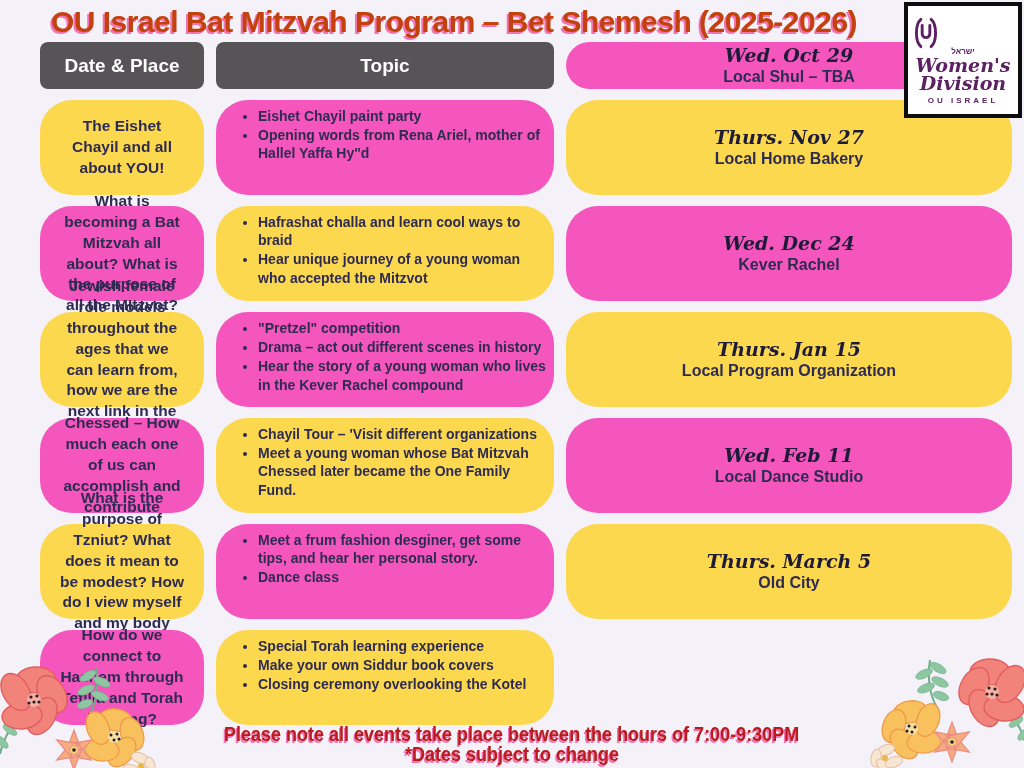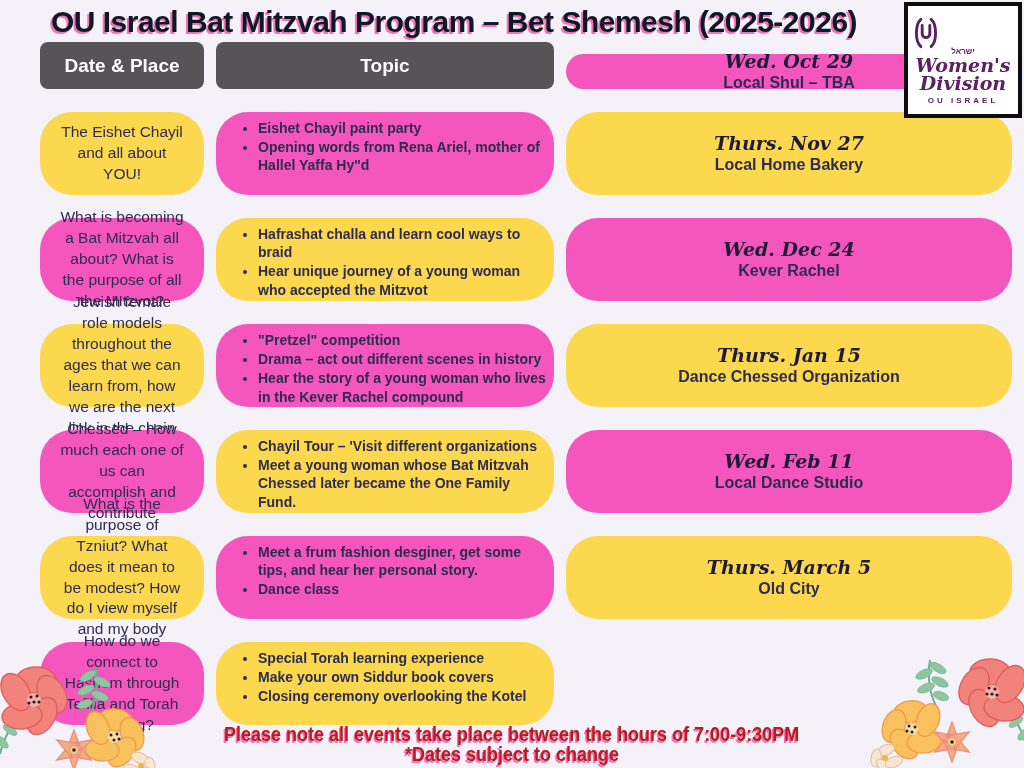--- a/index.html
+++ b/index.html
@@ -1,49 +1,49 @@
 <!DOCTYPE html>
 <html><head>
 <meta charset="utf-8">
 <style>
   html,body{margin:0;padding:0;}
   .page{position:relative;width:1024px;height:768px;background:#F4F1F9;overflow:hidden;
         font-family:"Liberation Sans",sans-serif;}
 
   
   .title{position:absolute;top:5px;left:0;width:908px;text-align:center;
-         font-size:30px;font-weight:800;letter-spacing:-0.5px;color:#0f172a;
+         font-size:30px;font-weight:800;letter-spacing:-0.5px;color:#c2410c;
          text-shadow:-2px 2px 0 #F273B2;}
 
   
   .logo-box{position:absolute;top:2px;right:2px;width:110px;height:108px;background:#ffffff;
             border:4px solid #0d0d0d;z-index:7;display:flex;flex-direction:column;
             justify-content:center;text-align:center;}
   .ou-mark{display:block;margin-top:1px;}
   .logo-hebrew{font-size:8px;color:#5C2162;font-weight:bold;line-height:1;margin-top:-2px;}
   .logo-script{font-family:"DejaVu Serif",serif;font-style:italic;font-weight:600;
                font-size:19px;line-height:0.95;color:#5C2162;}
   .logo-sub{font-size:8px;font-weight:bold;letter-spacing:3px;color:#5C2162;margin-top:4px;}
 
   
   .table{position:absolute;top:42px;left:40px;display:grid;
          grid-template-columns:164px 338px 446px;
          grid-template-rows:47px repeat(6,95px);gap:11px 12px;z-index:2;}
   .pill{background:#575458;border-radius:8px;color:#fff;font-size:19px;font-weight:bold;
         display:flex;align-items:center;justify-content:center;}
-  .cell{border-radius:32px;color:#2E2B52;margin-top:12px;}
+  .cell{border-radius:32px;color:#2E2B52;}
   .pink{background:#F556BE;}
   .yellow{background:#FBD84E;}
   .date-cell{display:flex;flex-direction:column;align-items:center;justify-content:center;
              text-align:center;padding:4px 12px;}
   .date-script{font-family:"DejaVu Serif",serif;font-style:italic;font-weight:bold;
                font-size:19px;color:#1E1B38;white-space:nowrap;}
   .place{font-size:16px;font-weight:bold;line-height:1.15;margin-top:2px;}
   .topic-cell{display:flex;align-items:center;justify-content:center;text-align:center;
-              padding:18px 20px;font-size:15.5px;font-weight:normal;line-height:1.35;}
+              padding:18px 20px;font-size:15.5px;font-weight:bold;line-height:1.35;}
   .features-cell{display:flex;flex-direction:column;padding:6px 4px 6px 18px;}
   .features-cell ul{margin:0;padding-left:24px;}
   .features-cell li{font-size:14px;font-weight:bold;line-height:1.3;margin:1px 0;}
 
   
   .footer{position:absolute;top:725px;left:0;width:1024px;text-align:center;z-index:4;
           color:#b91c1c;text-shadow:-1.5px 1.5px 0 #F273B2;}
   .footer-line{font-size:20px;font-weight:bold;line-height:19px;display:inline-block;
                transform:scaleX(0.9);}
 
@@ -114,21 +114,21 @@
     <div class="cell pink features-cell">
       <ul>
         <li>"Pretzel" competition</li>
         <li>Drama – act out different scenes in history</li>
         <li>Hear the story of a young woman who lives in the Kever Rachel compound</li>
       </ul>
     </div>
 
     <div class="cell yellow date-cell">
       <div class="date-script">Thurs. Jan 15</div>
-      <div class="place">Dance Chessed Organization</div>
+      <div class="place">Local Program Organization</div>
     </div>
     <div class="cell pink topic-cell">
       <div>Chessed – How much each one of us can accomplish and contribute</div>
     </div>
     <div class="cell yellow features-cell">
       <ul>
         <li>Chayil Tour – 'Visit different organizations</li>
         <li>Meet a young woman whose Bat Mitzvah Chessed later became the One Family Fund.</li>
       </ul>
     </div>

